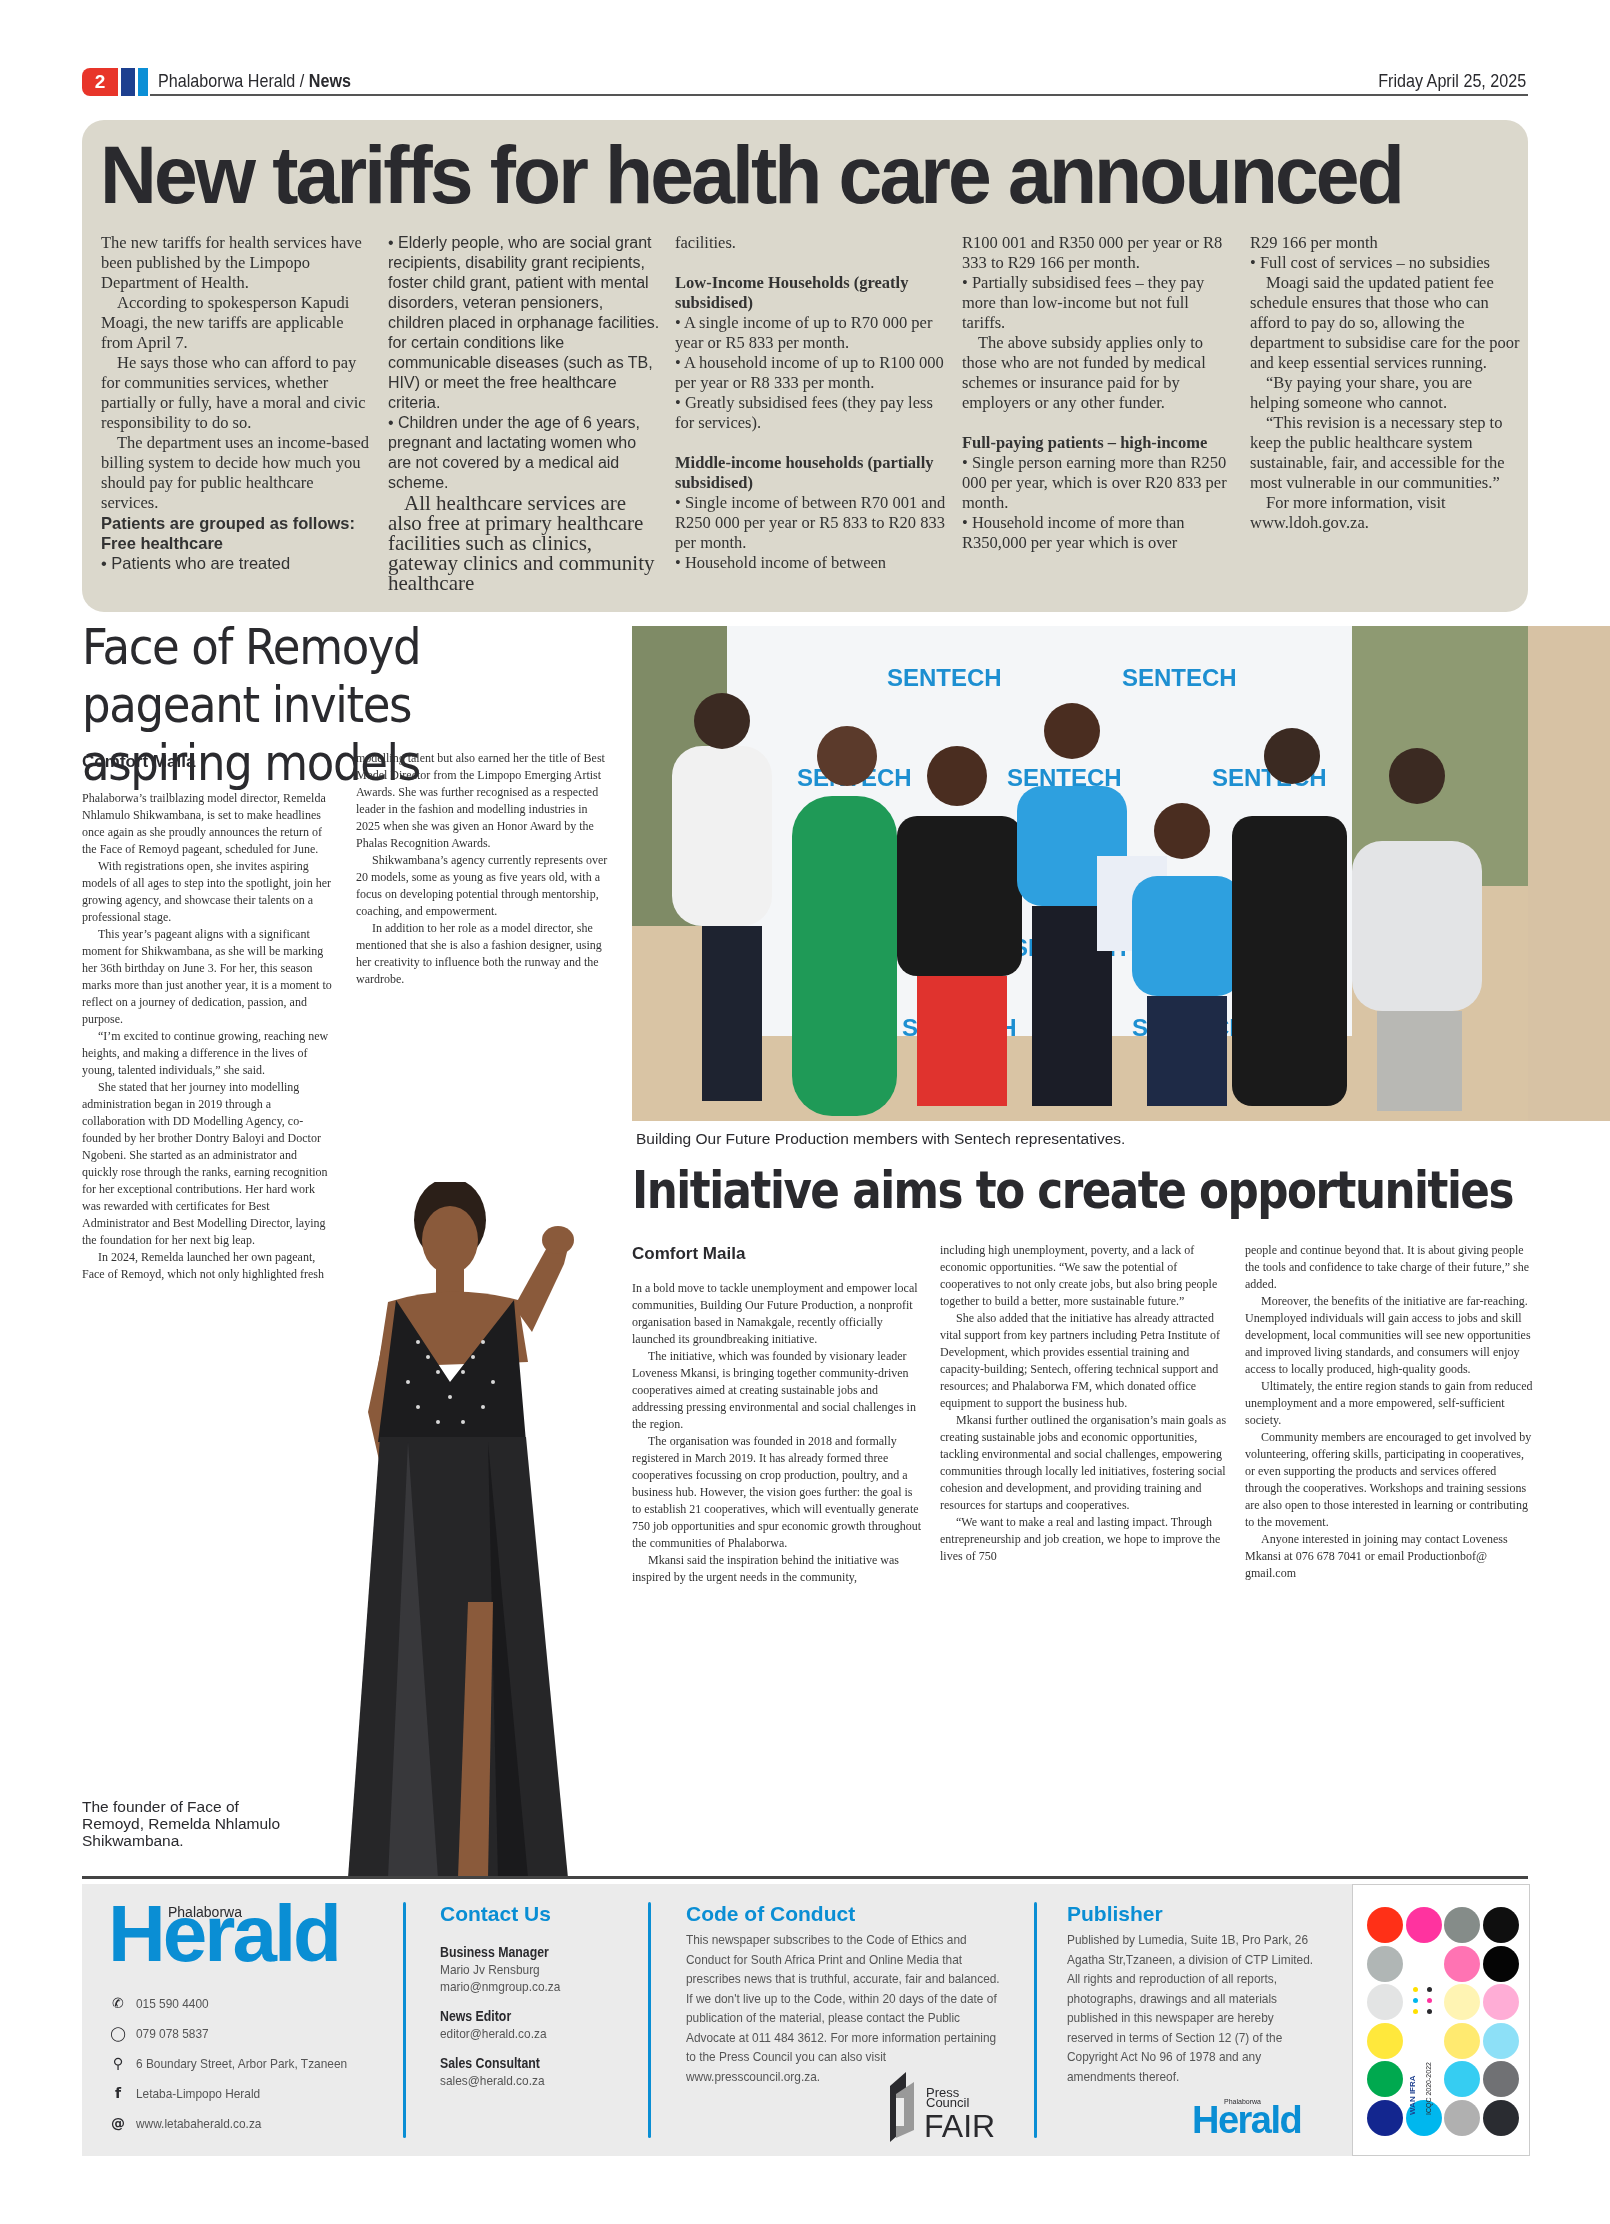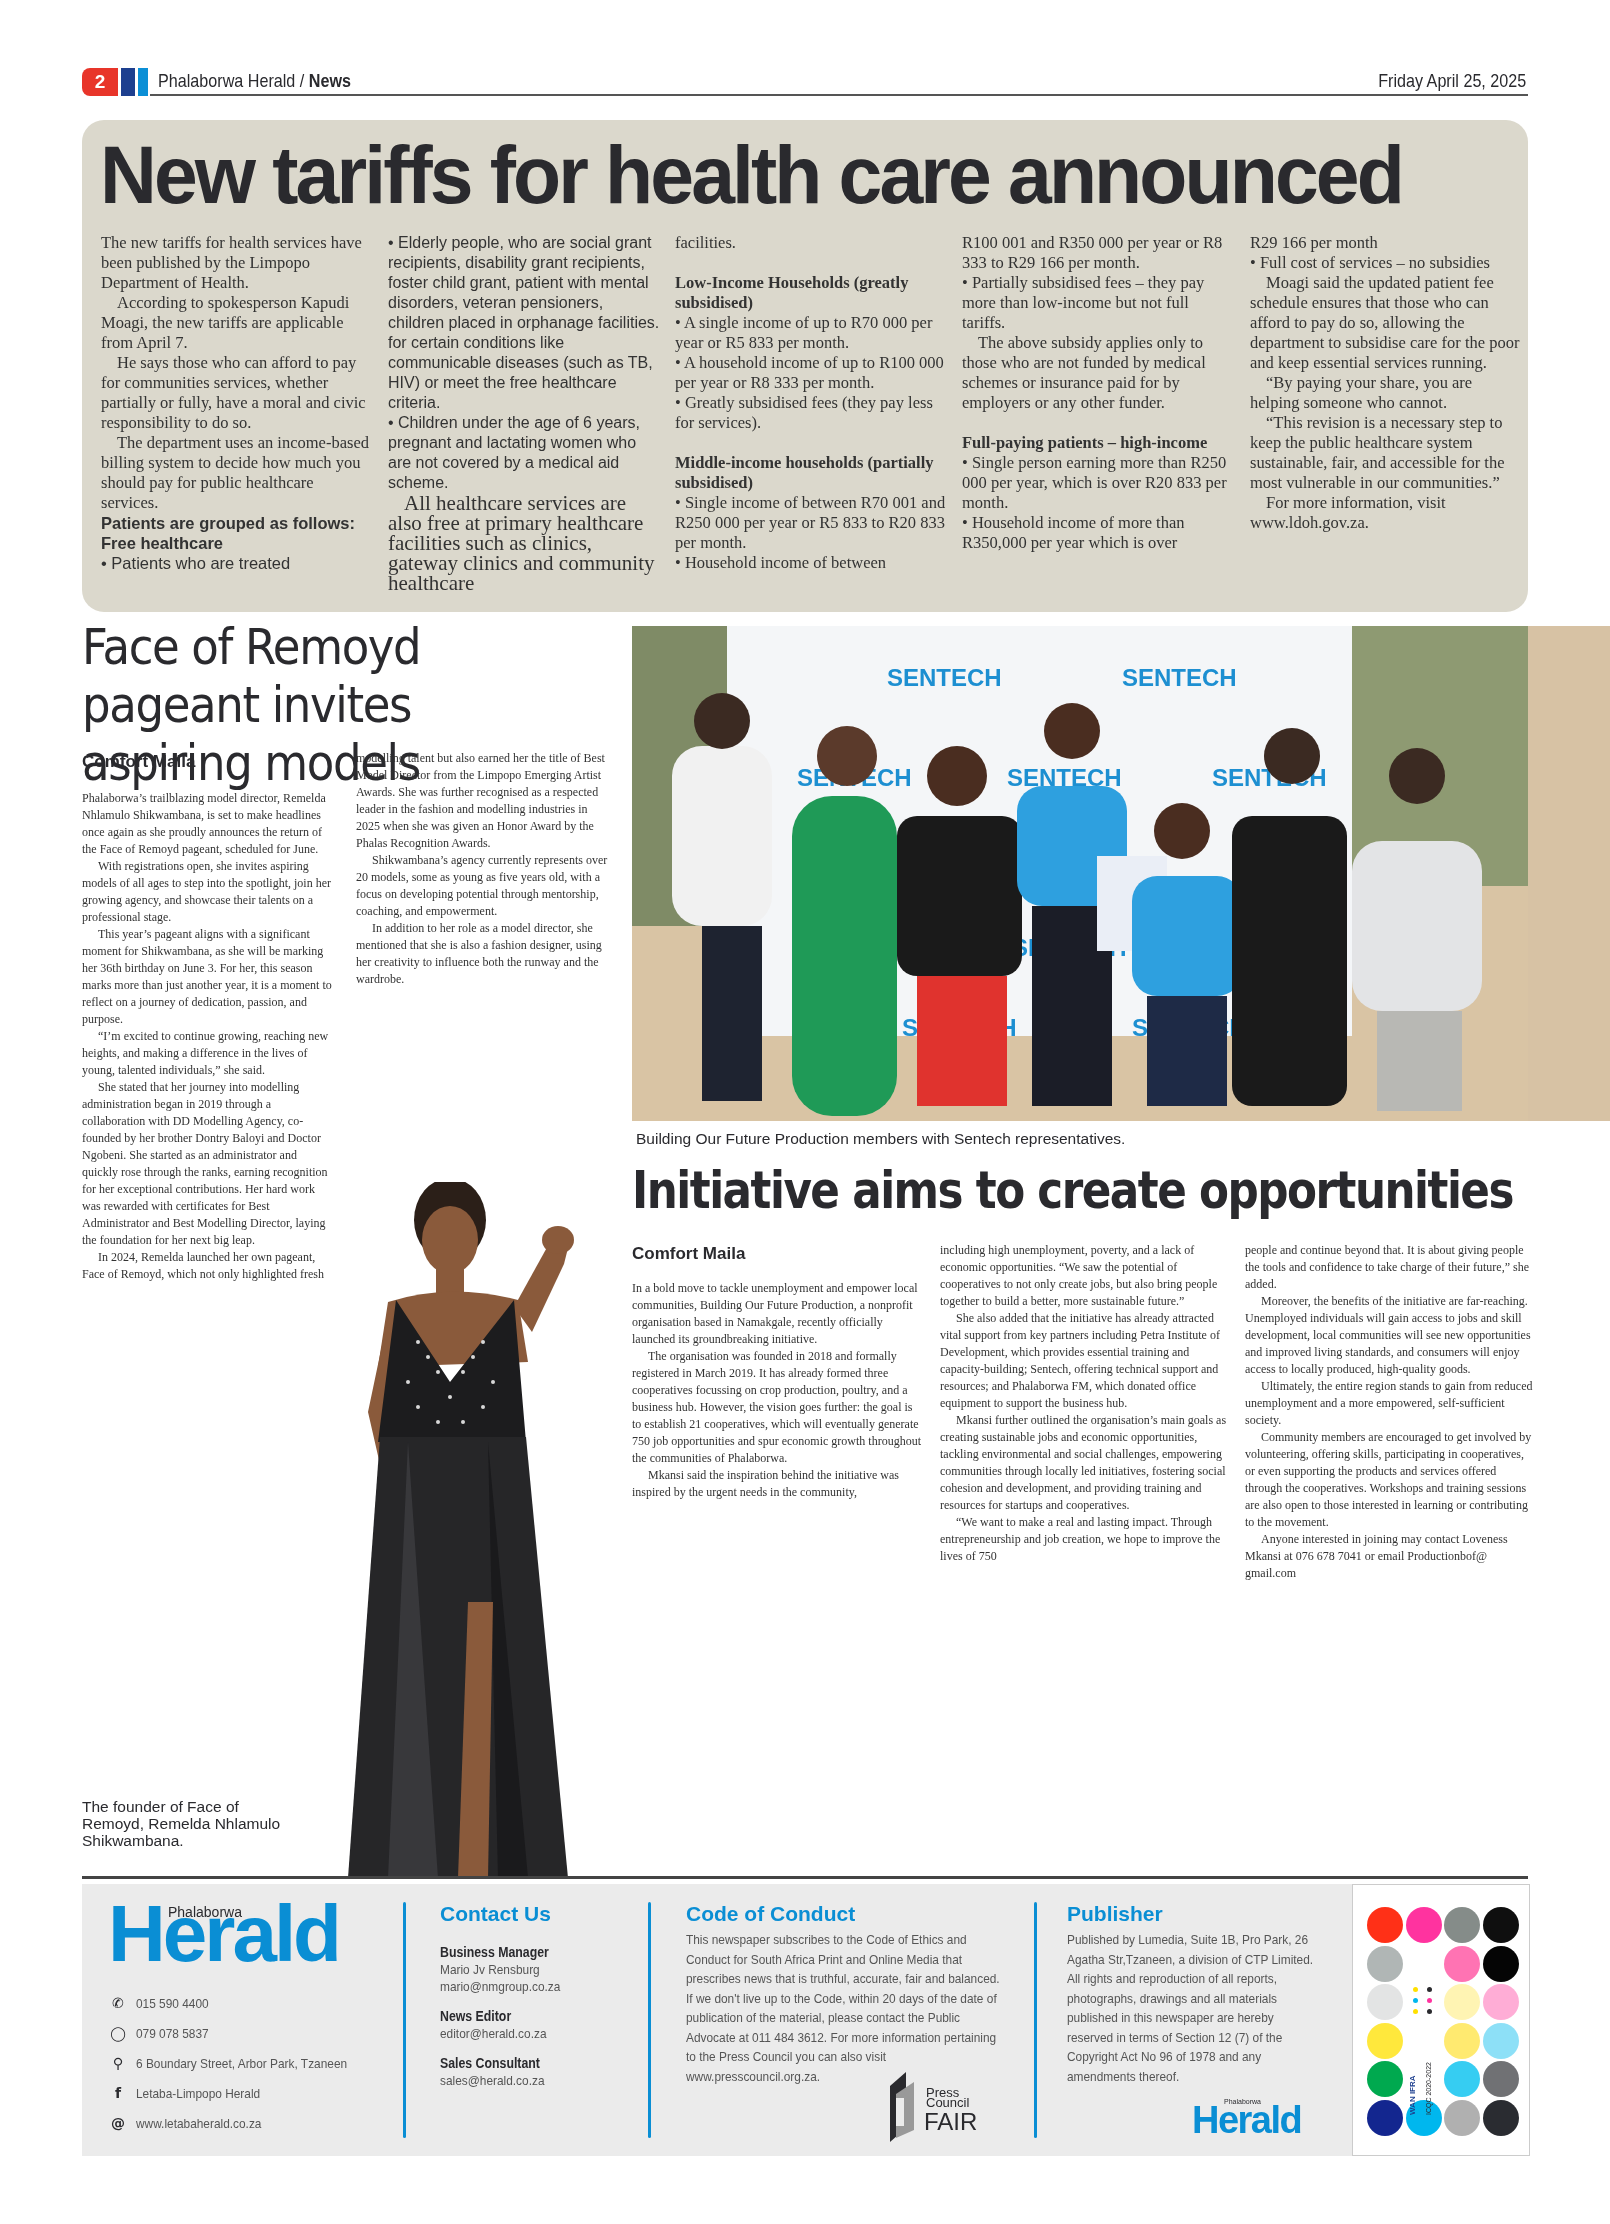--- a/index.html
+++ b/index.html
@@ -217,20 +217,21 @@
     </g>
   </svg>
 </div>
 <div class="abs caption" style="left:636px; top:1130px;">Building Our Future Production members with Sentech representatives.</div>
 
 <h2 class="abs init-title">Initiative aims to create opportunities</h2>
 <div class="abs byline" style="left:632px; top:1244px;">Comfort Maila</div>
 
 <div class="abs acol" style="left:632px; top:1280px; width:290px;">
   <p class="ni">In a bold move to tackle unemployment and empower local communities, Building Our Future Production, a nonprofit organisation based in Namakgale, recently officially launched its groundbreaking initiative.</p>
+  <p>The initiative, which was founded by visionary leader Loveness Mkansi, is bringing together community-driven cooperatives aimed at creating sustainable jobs and addressing pressing environmental and social challenges in the region.</p>
   <p>The organisation was founded in 2018 and formally registered in March 2019. It has already formed three cooperatives focussing on crop production, poultry, and a business hub. However, the vision goes further: the goal is to establish 21 cooperatives, which will eventually generate 750 job opportunities and spur economic growth throughout the communities of Phalaborwa.</p>
   <p>Mkansi said the inspiration behind the initiative was inspired by the urgent needs in the community,</p>
 </div>
 <div class="abs acol" style="left:940px; top:1242px; width:290px;">
   <p class="ni">including high unemployment, poverty, and a lack of economic opportunities. “We saw the potential of cooperatives to not only create jobs, but also bring people together to build a better, more sustainable future.”</p>
   <p>She also added that the initiative has already attracted vital support from key partners including Petra Institute of Development, which provides essential training and capacity-building; Sentech, offering technical support and resources; and Phalaborwa FM, which donated office equipment to support the business hub.</p>
   <p>Mkansi further outlined the organisation’s main goals as creating sustainable jobs and economic opportunities, tackling environmental and social challenges, empowering communities through locally led initiatives, fostering social cohesion and development, and providing training and resources for startups and cooperatives.</p>
   <p>“We want to make a real and lasting impact. Through entrepreneurship and job creation, we hope to improve the lives of 750</p>
 </div>
 <div class="abs acol" style="left:1245px; top:1242px; width:290px;">
@@ -295,21 +296,21 @@
 <div class="abs" style="left:882px; top:2072px; width:120px; height:72px;">
   <svg width="34" height="72" viewBox="0 0 34 72" style="position:absolute; left:0; top:0;">
     <polygon points="8,14 24,0 24,56 8,70" fill="#2a2a2e"></polygon>
     <polygon points="14,22 32,10 32,58 14,66" fill="#999"></polygon>
     <rect x="14" y="26" width="8" height="28" fill="#ebebeb"></rect>
   </svg>
   <div style="position:absolute; left:44px; top:16px; font-family:'Liberation Sans',sans-serif; font-size:13px; line-height:10px; color:#2a2a2e;">
     <div>Press</div>
     <div>Council</div>
   </div>
-  <div style="position:absolute; left:42px; top:36px; font-family:'Liberation Sans',sans-serif; font-size:24px; color:#2a2a2e;">FAIR</div>
+  <div style="position:absolute; left:42px; top:36px; font-family:'Liberation Sans',sans-serif; font-size:32px; color:#2a2a2e;">FAIR</div>
 </div>
 
 <div class="abs vsep" style="left:1034px; top:1902px; height:236px;"></div>
 
 <div class="abs" style="left:1067px; top:1902px; width:270px;">
   <div class="fhead">Publisher</div>
   <div class="ftext" style="margin-top:4px; width:290px;">Published by Lumedia, Suite 1B, Pro Park, 26 Agatha Str,Tzaneen, a division of CTP Limited. All rights and reproduction of all reports, photographs, drawings and all materials published in this newspaper are hereby reserved in terms of Section 12 (7) of the Copyright Act No 96 of 1978 and any amendments thereof.</div>
 </div>
 <div class="abs" style="left:1192px; top:2100px; width:140px; height:40px;">
   <div class="herald-logo" style="position:absolute; left:0; top:0; font-size:38px; line-height:40px; letter-spacing:-1.5px;">Herald</div>

